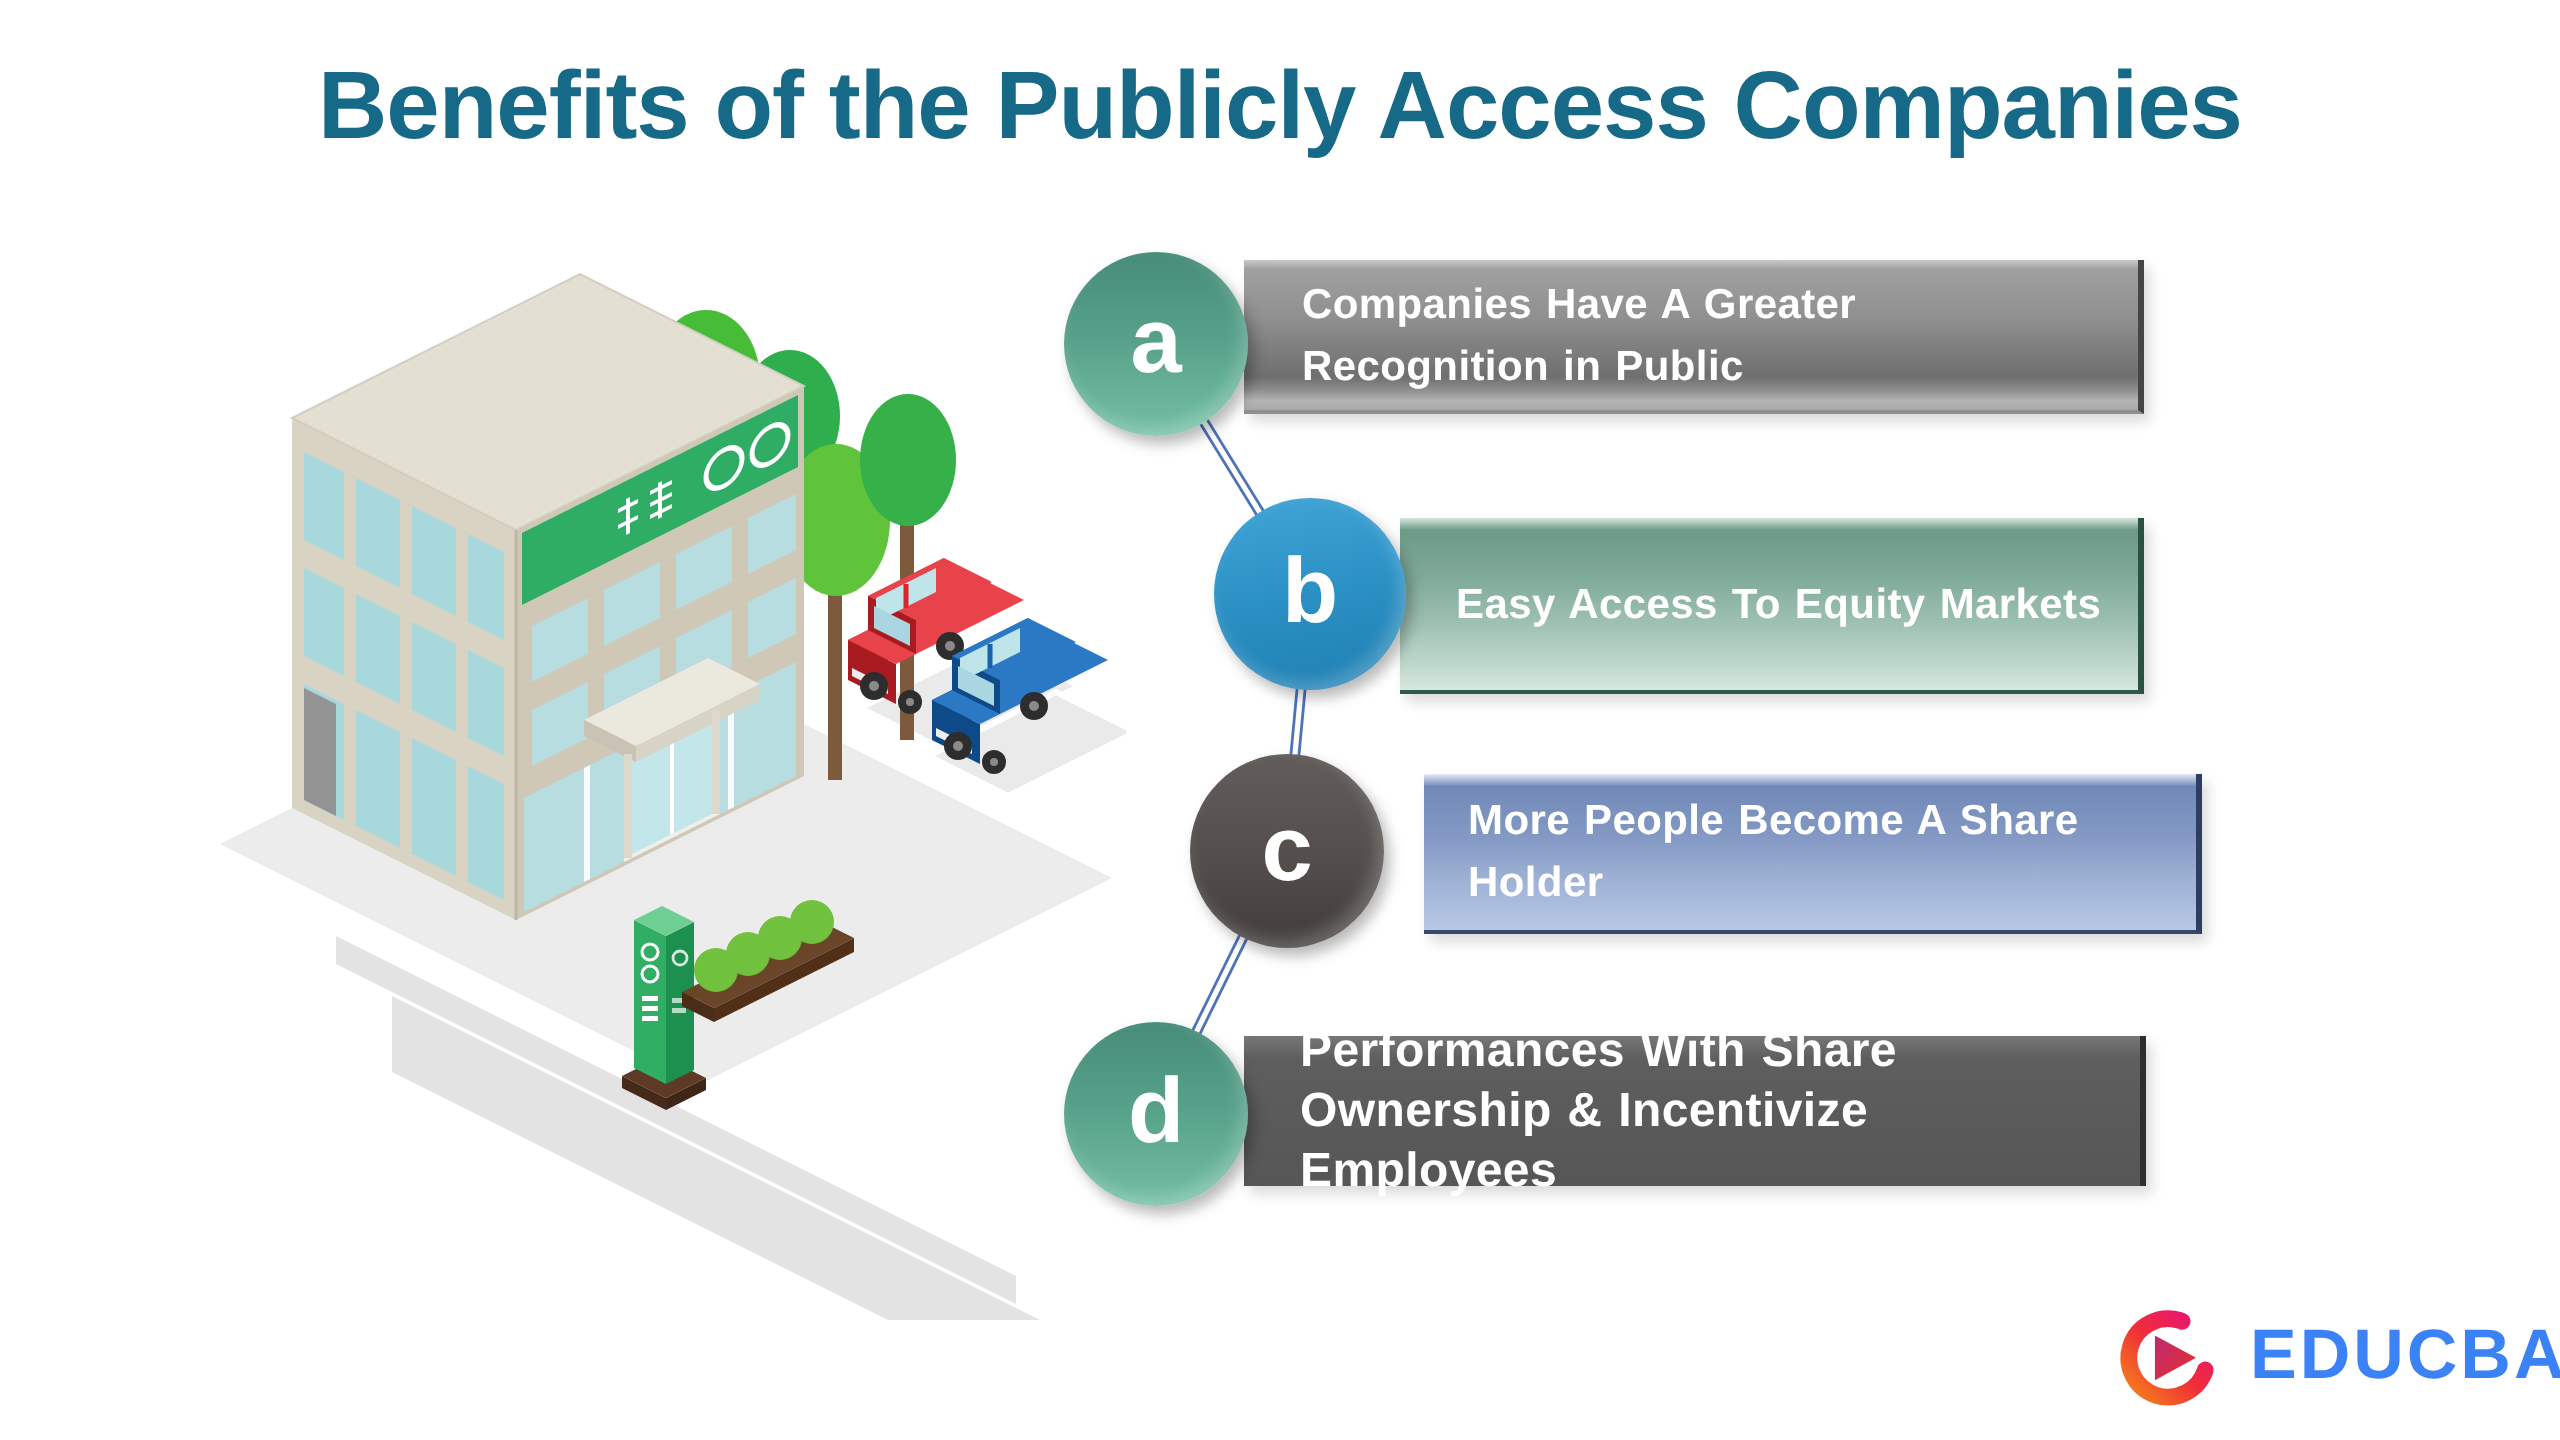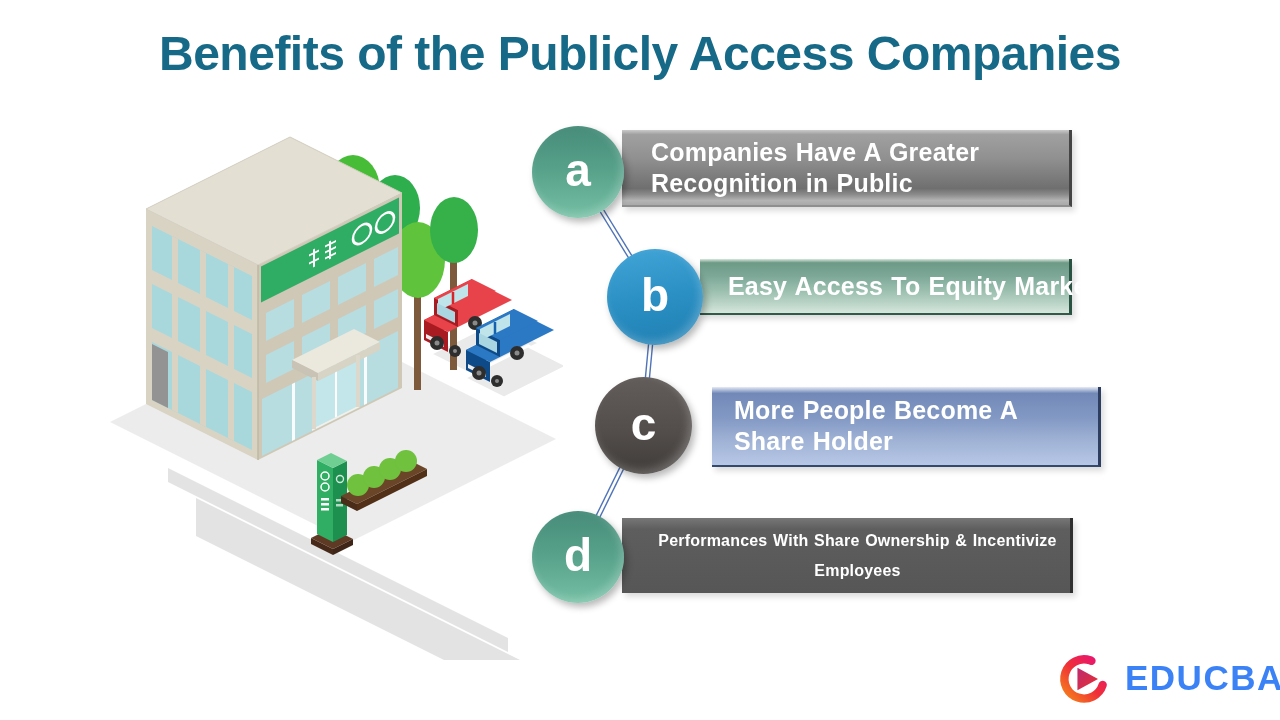--- a/index.html
+++ b/index.html
@@ -17,49 +17,49 @@
   .circle {
     position:absolute; border-radius:50%; z-index:3;
     display:flex; align-items:center; justify-content:center;
     box-shadow: inset -3px -4px 8px rgba(255,255,255,0.22), 3px 4px 7px rgba(0,0,0,0.28);
   }
   .letter { color:#fff; font-size:46px; font-weight:bold; line-height:1; margin-top:-4px; }
   .bar {
     position:absolute; z-index:2; display:flex; flex-direction:column; justify-content:center;
     box-shadow: 3px 4px 6px rgba(0,0,0,0.14);
   }
-  .bar-text { color:#ffffff; font-weight:bold; font-size:25px; line-height:31px; letter-spacing:0.2px; word-spacing:1px; }
+  .bar-text { color:#ffffff; font-weight:bold; font-size:21px; line-height:31px; letter-spacing:0.2px; word-spacing:1px; }
 
   .circle-a, .circle-d { background:linear-gradient(180deg,#478c79 0%,#56a089 45%,#74bfa4 100%); }
   .circle-b { background:linear-gradient(170deg,#43a5d8 0%,#2b90c4 50%,#1f7fb2 100%); }
   .circle-c { background:linear-gradient(180deg,#625d5b 0%,#534e4c 55%,#403c3a 100%); }
 
   .item-a .circle { left:532px; top:126px; width:92px; height:92px; }
   .item-a .bar    { left:622px; top:130px; width:450px; height:77px; padding-left:29px;
     background:linear-gradient(180deg,#cacaca 0%,#a0a0a0 6%,#909090 38%,#6f6f6f 78%,#8b8b8b 86%,#b4b4b4 94%,#a9a9a9 100%);
     border-right:3px solid #454545; border-bottom:2px solid #8f8f8f; }
   .item-a .bar-text { max-width:345px; }
 
   .item-b .circle { left:607px; top:249px; width:96px; height:96px; }
-  .item-b .bar    { left:700px; top:259px; width:372px; height:56px; padding-left:28px;
+  .item-b .bar    { left:700px; top:259px; width:372px; height:88px; padding-left:28px;
     background:linear-gradient(180deg,#d8e7de 0%,#6d9a87 7%,#7da898 32%,#9fc2b2 62%,#c0d8cc 86%,#d7e7dd 100%);
     border-right:3px solid #2a5243; border-bottom:2px solid #315a4a; }
   .item-b .bar-text { white-space:nowrap; }
 
   .item-c .circle { left:595px; top:377px; width:97px; height:97px; }
   .item-c .bar    { left:712px; top:387px; width:389px; height:80px; padding-left:22px;
     background:linear-gradient(180deg,#e6ebf5 0%,#7289b8 8%,#8399c4 40%,#9fb2d5 68%,#b7c7e6 100%);
     border-right:3px solid #2e3e63; border-bottom:2px solid #35496f; }
   .item-c .bar-text { max-width:345px; }
 
   .item-d .circle { left:532px; top:511px; width:92px; height:92px; }
   .item-d .bar    { left:622px; top:518px; width:451px; height:75px; padding-left:28px;
     background:linear-gradient(180deg,#777777 0%,#5e5e5e 15%,#565656 100%);
     border-right:3px solid #2f2f2f; }
-  .item-d .bar-text { max-width:415px; font-size:16px; line-height:30px;text-align:center; }
+  .item-d .bar-text { max-width:415px; font-size:24px; line-height:30px; }
 
   .logo { position:absolute; left:1056px; top:645px; display:flex; align-items:center; gap:13px; z-index:4; }
   .logo-text { font-size:35px; letter-spacing:1.5px; color:#3b82f6; font-weight:700; }
 </style>
 </head>
 <body>
 
 <div class="page">
 
   <h1 class="title">Benefits of the Publicly Access Companies</h1>

